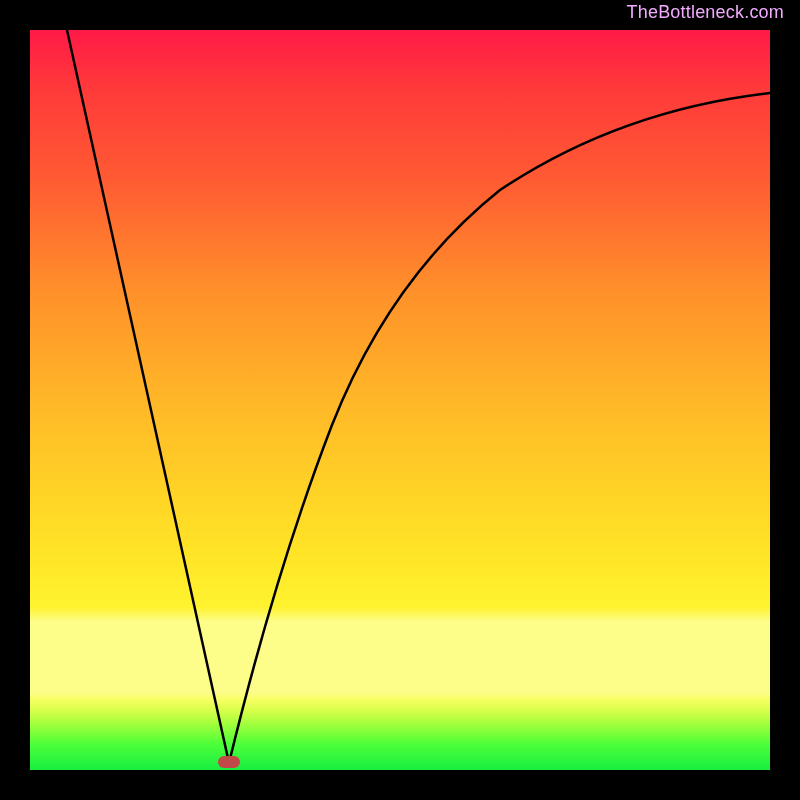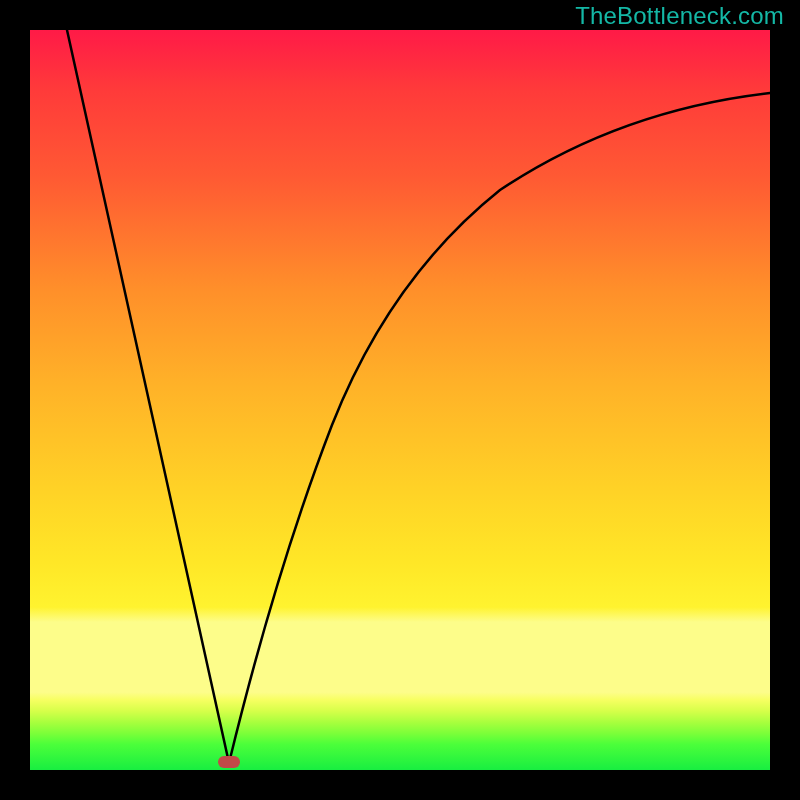--- a/index.html
+++ b/index.html
@@ -14,22 +14,22 @@
   .outer {
     width: 800px;
     height: 800px;
     background: #000;
     position: relative;
   }
   .watermark {
     position: absolute;
     top: 2px;
     right: 16px;
-    color: #14b8a6;
-    font-size: 24px;
+    color: #f0abfc;
+    font-size: 18px;
     font-weight: 500;
     letter-spacing: 0.2px;
   }
   
   .plot {
     position: absolute;
     left: 30px;
     top: 30px;
     width: 740px;
     height: 740px;

